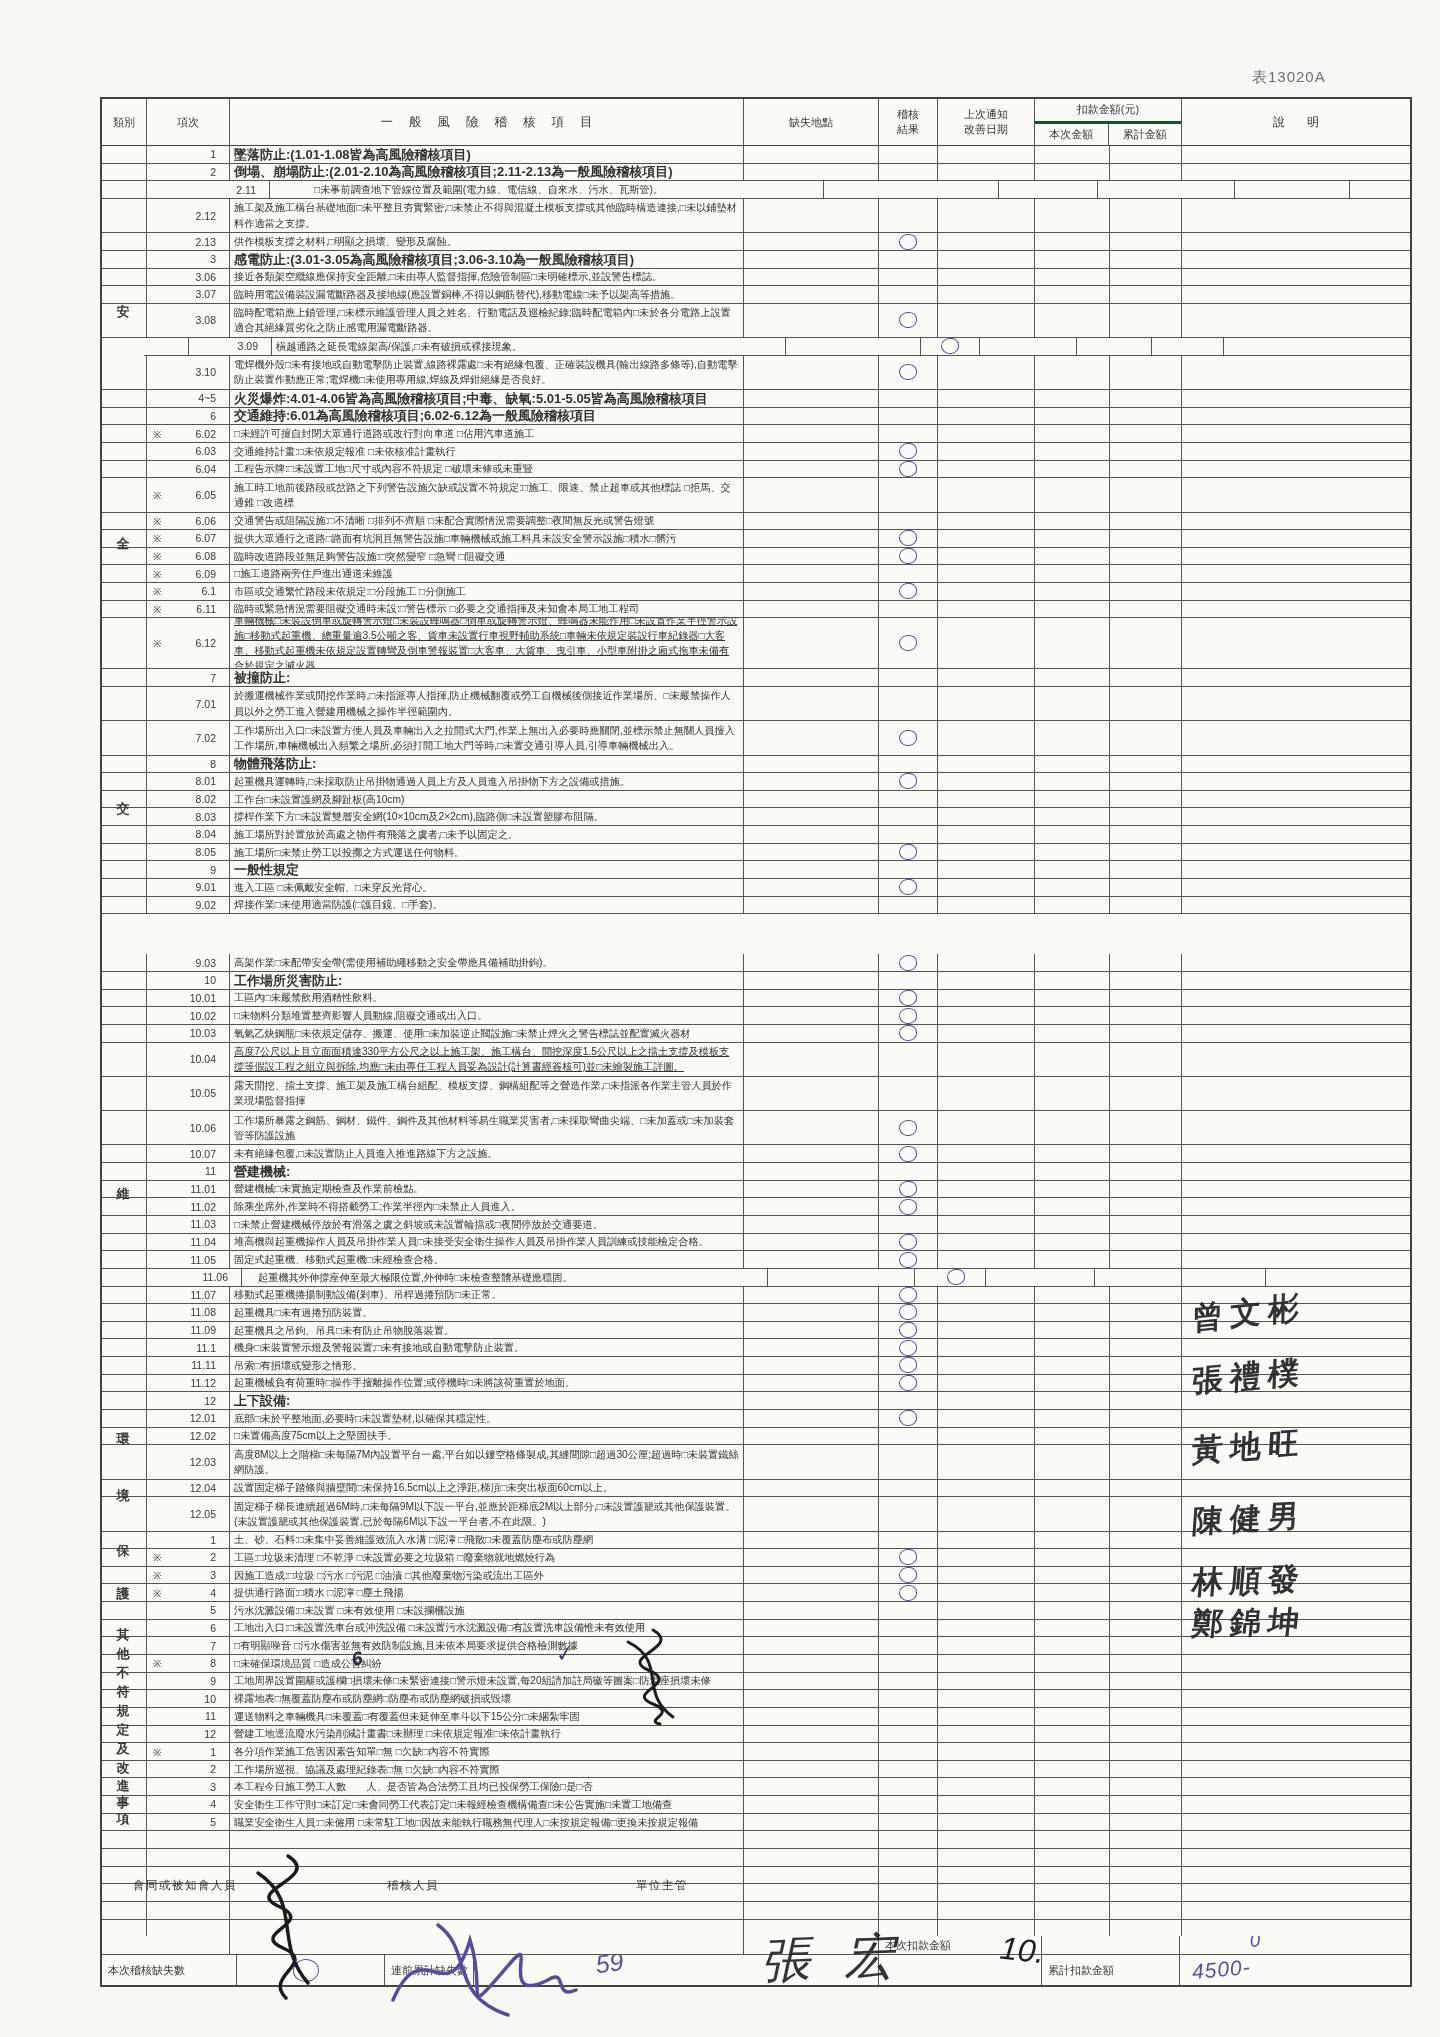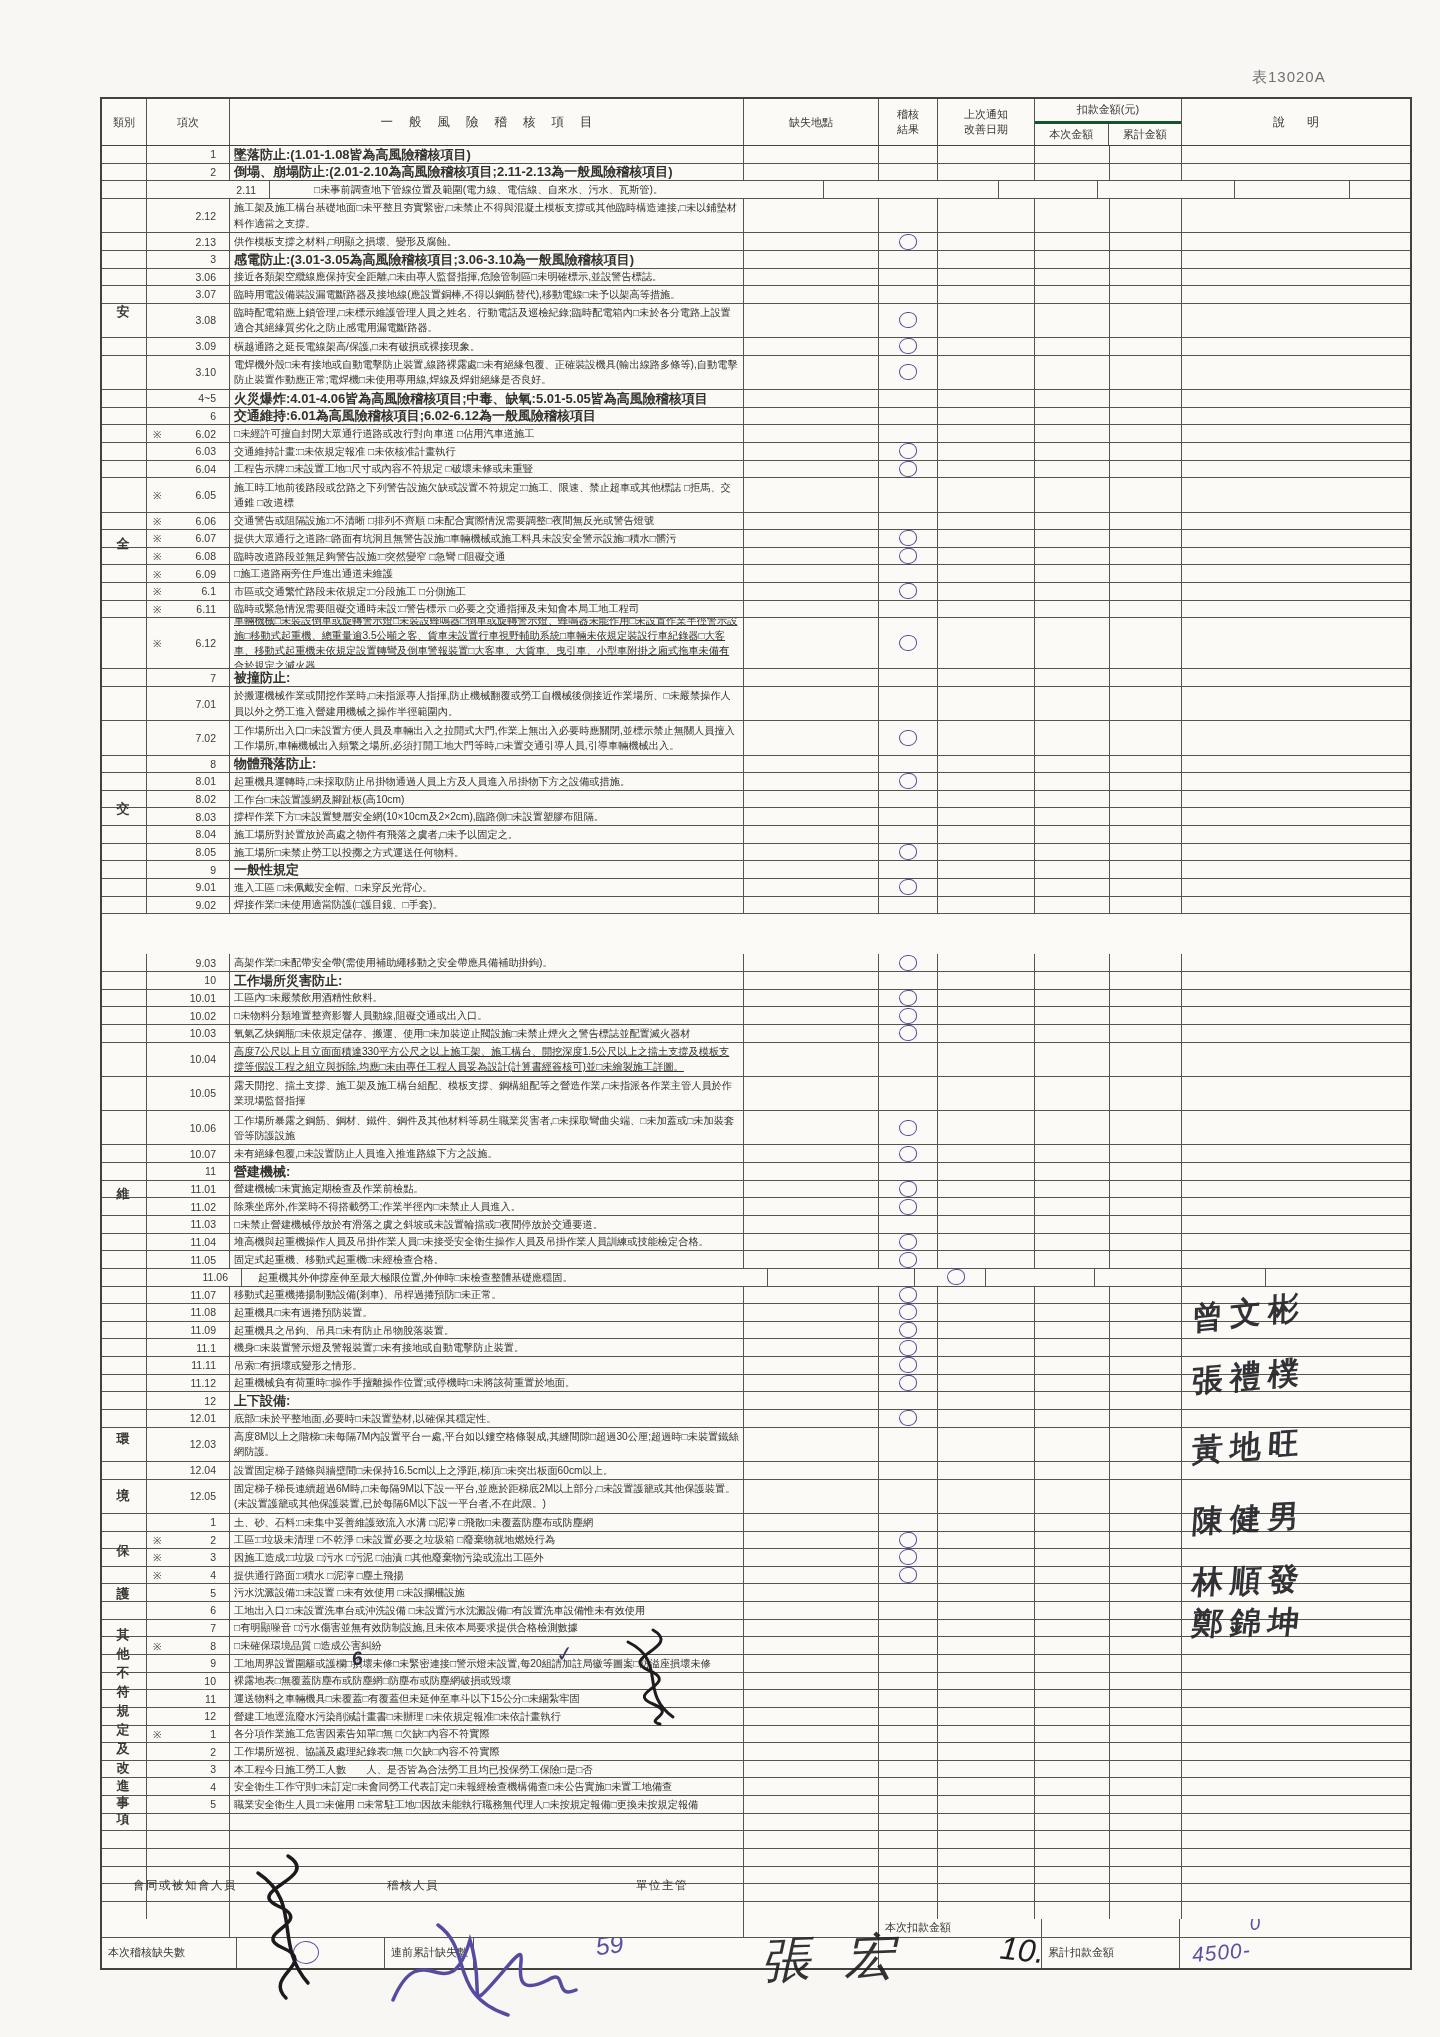--- a/index.html
+++ b/index.html
@@ -234,21 +234,21 @@
         </div>
         <div class="cell "></div>
         <div class="cell res">
           <span class="circ"></span>
         </div>
         <div class="cell "></div>
         <div class="cell "></div>
         <div class="cell "></div>
         <div class="cell "></div>
       </div>
-      <div class="grid row" style="height: 16.65px;">
+      <div class="grid row" style="height: 16.65px; margin-left: 42px;">
         <div class="cell "></div>
         <div class="cell no-cell">
           <span>3.09</span>
         </div>
         <div class="cell txt">
           <span class="inner">橫越通路之延長電線架高/保護,□未有破損或裸接現象。</span>
         </div>
         <div class="cell "></div>
         <div class="cell res">
           <span class="circ"></span>
@@ -1063,20 +1063,35 @@
         <div class="cell no-cell">
           <span>12.01</span>
         </div>
         <div class="cell txt">
           <span class="inner">底部□未於平整地面,必要時□未設置墊材,以確保其穩定性。</span>
         </div>
         <div class="cell "></div>
         <div class="cell res">
           <span class="circ"></span>
         </div>
+        <div class="cell "></div>
+        <div class="cell "></div>
+        <div class="cell "></div>
+        <div class="cell "></div>
+      </div>
+      <div class="grid row" style="height: 16.65px;">
+        <div class="cell "></div>
+        <div class="cell no-cell">
+          <span>12.02</span>
+        </div>
+        <div class="cell txt">
+          <span class="inner">□未置備高度75cm以上之堅固扶手。</span>
+        </div>
+        <div class="cell "></div>
+        <div class="cell res"></div>
         <div class="cell "></div>
         <div class="cell "></div>
         <div class="cell "></div>
         <div class="cell "></div>
       </div>
       <div class="grid row" style="height: 33.3px;">
         <div class="cell "></div>
         <div class="cell no-cell">
           <span>12.03</span>
         </div>

